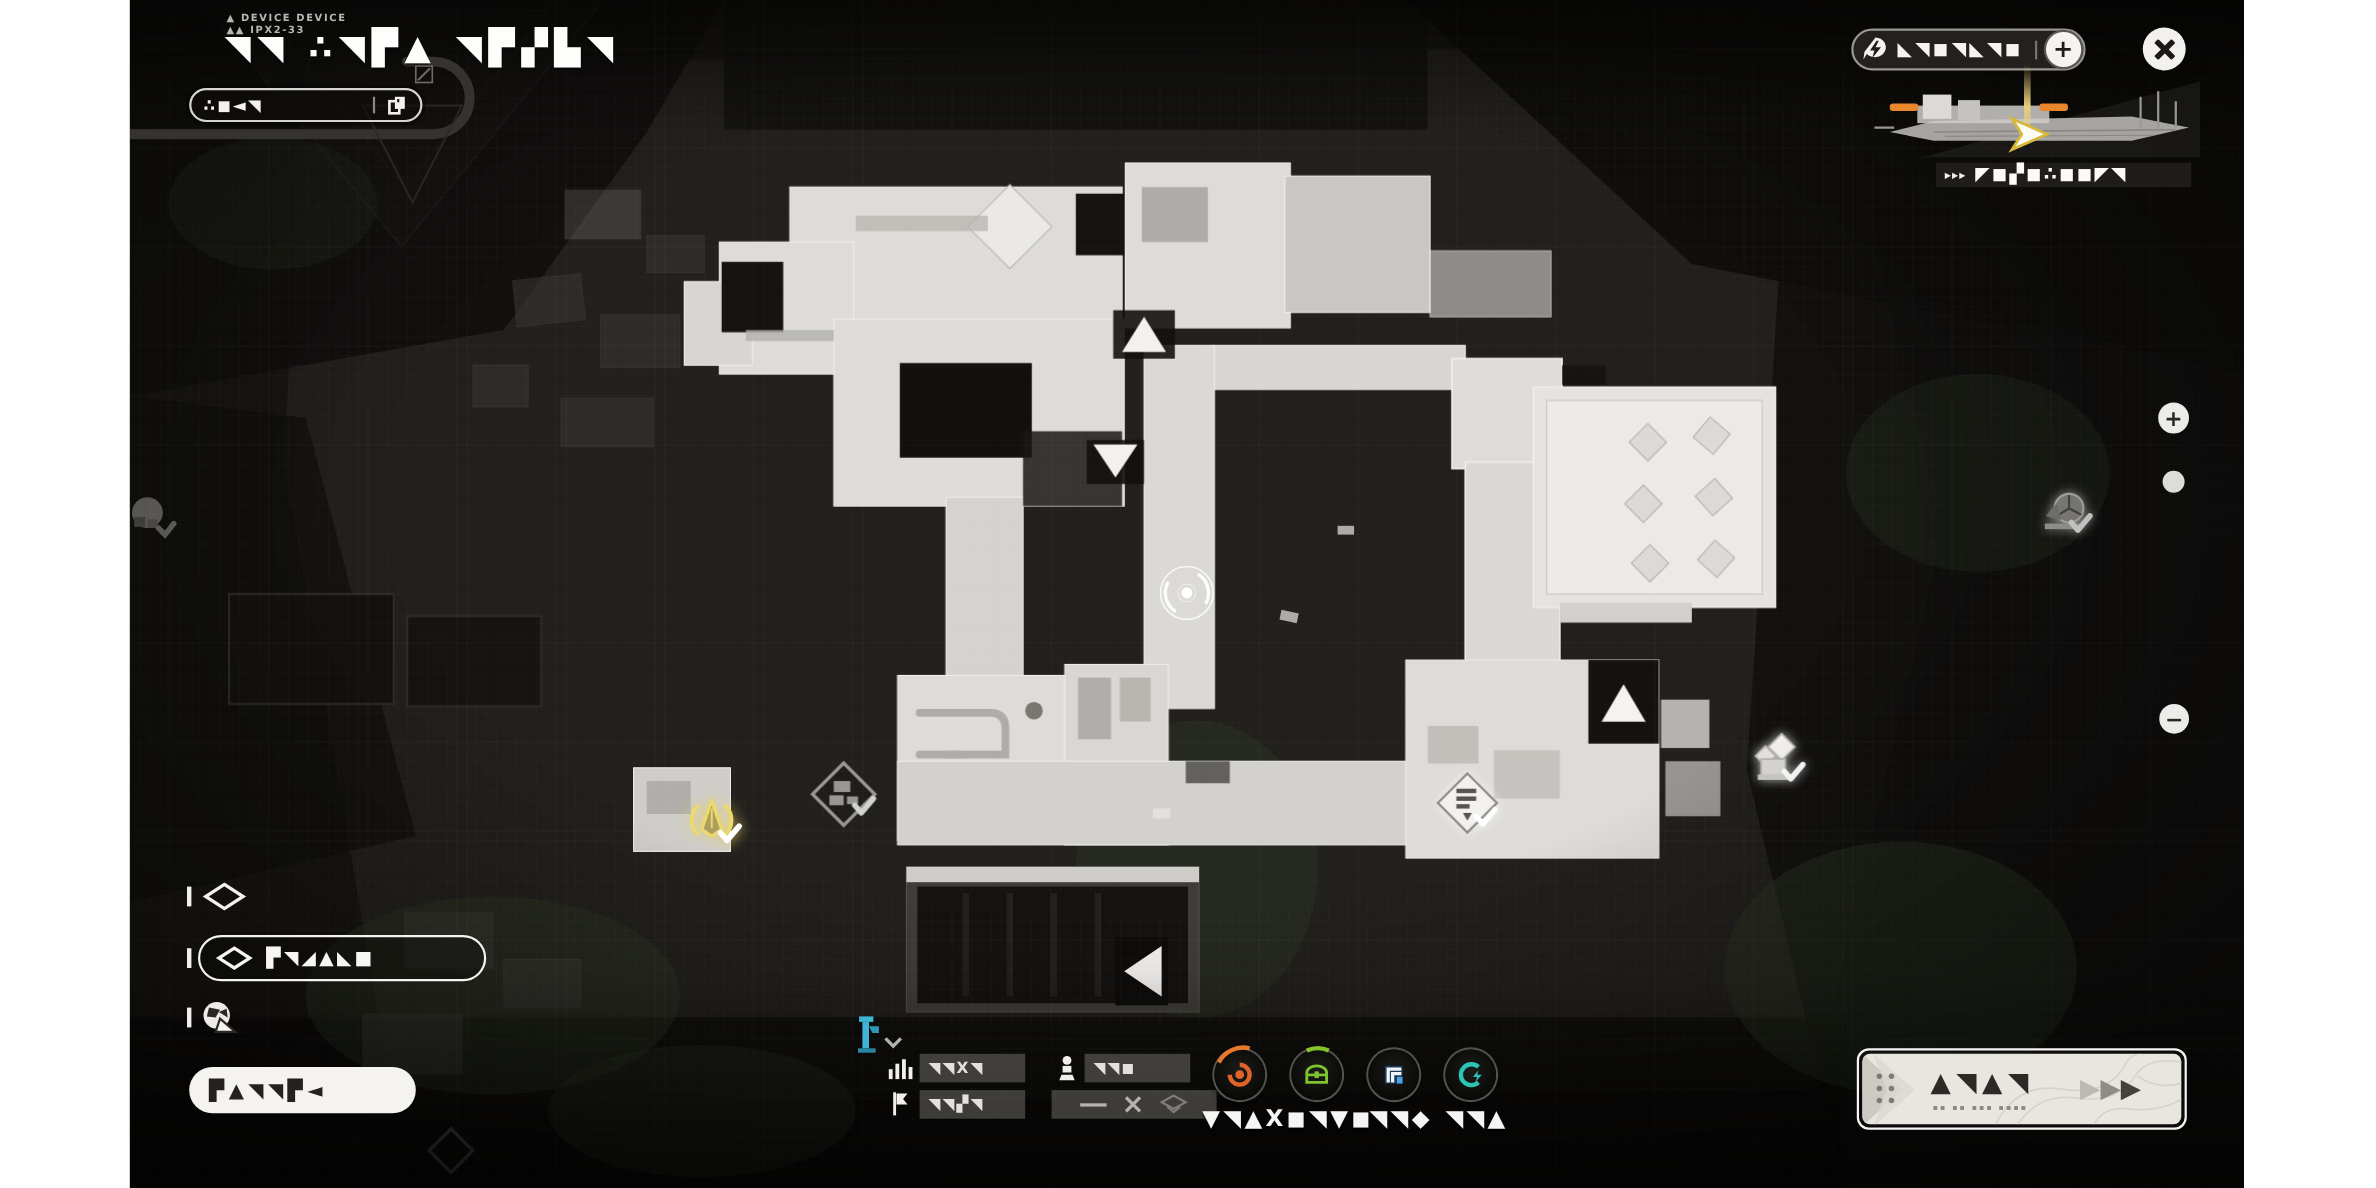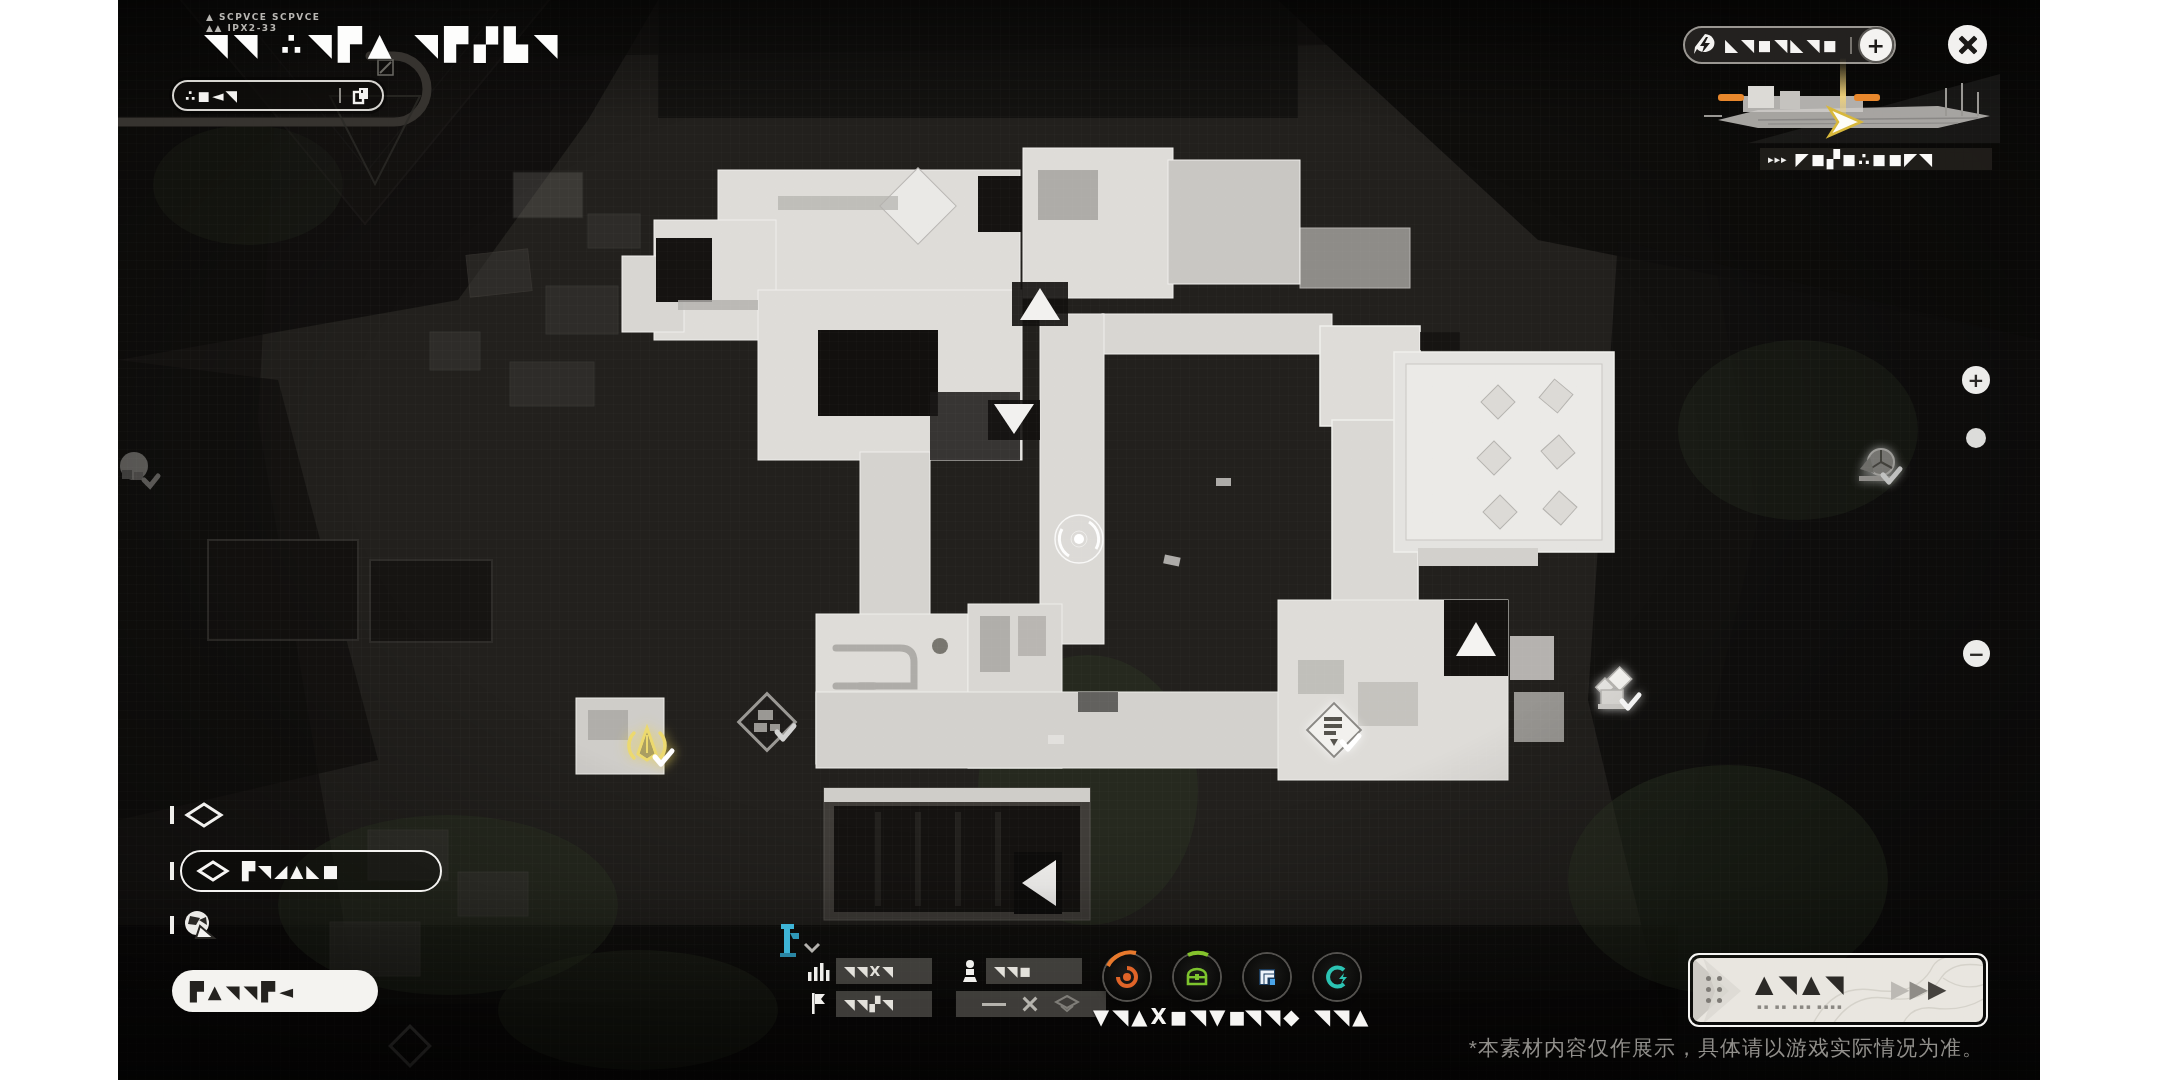--- a/index.html
+++ b/index.html
@@ -326,21 +326,21 @@
 
 
   <svg class="abs" style="left:0;top:40px" width="460" height="160">
     <path d="M-6,82 H276 a33,33 0 0 0 33,-33 a33,33 0 0 0 -33,-33 H252" fill="none" stroke="#36332f" stroke-width="9" stroke-linecap="round"></path>
     <rect x="260" y="20" width="15" height="15" fill="none" stroke="#6b6964" stroke-width="1.5"></rect>
     <line x1="262" y1="33" x2="273" y2="22" stroke="#6b6964" stroke-width="2"></line>
     <polygon points="212,56 302,56 257,144" fill="none" stroke="#2c2a27" stroke-width="2" opacity=".8"></polygon>
   </svg>
 
   <div class="abs device-caption">
-    <div><span>▲ </span><span>SCPVCE SCPVCE</span></div>
+    <div><span>▲ </span><span>DEVICE DEVICE</span></div>
     <div><span>▲▲ </span><span>IPX2-33</span></div>
   </div>
   <div class="abs map-title">◥◥ ∴◥▛▲ ◥▛▞▙◥</div>
 
   <div class="abs tracker-pill">
     <span class="glyphs">∴◼◄◥</span>
     <span class="div"></span>
     <svg width="20" height="20">
       <rect x="3" y="6" width="9" height="11" fill="none" stroke="#f2f1ef" stroke-width="2.4"></rect>
       <rect x="8" y="2" width="9" height="11" fill="#f2f1ef"></rect>
@@ -524,14 +524,13 @@
           <i></i>
         </div>
       <span class="cta-glyphs">▲◥▲◥</span>
       <span class="cta-sub">▪▪ ▪▪ ▪▪▪ ▪▪▪▪</span>
       <span class="cta-arrows">
         <b>▶</b><b>▶</b><b>▶</b>
       </span>
     </div>
   </div>
 
-  <div class="abs disclaimer">*本素材内容仅作展示，具体请以游戏实际情况为准。</div>
 </div>
 
 </body></html>

